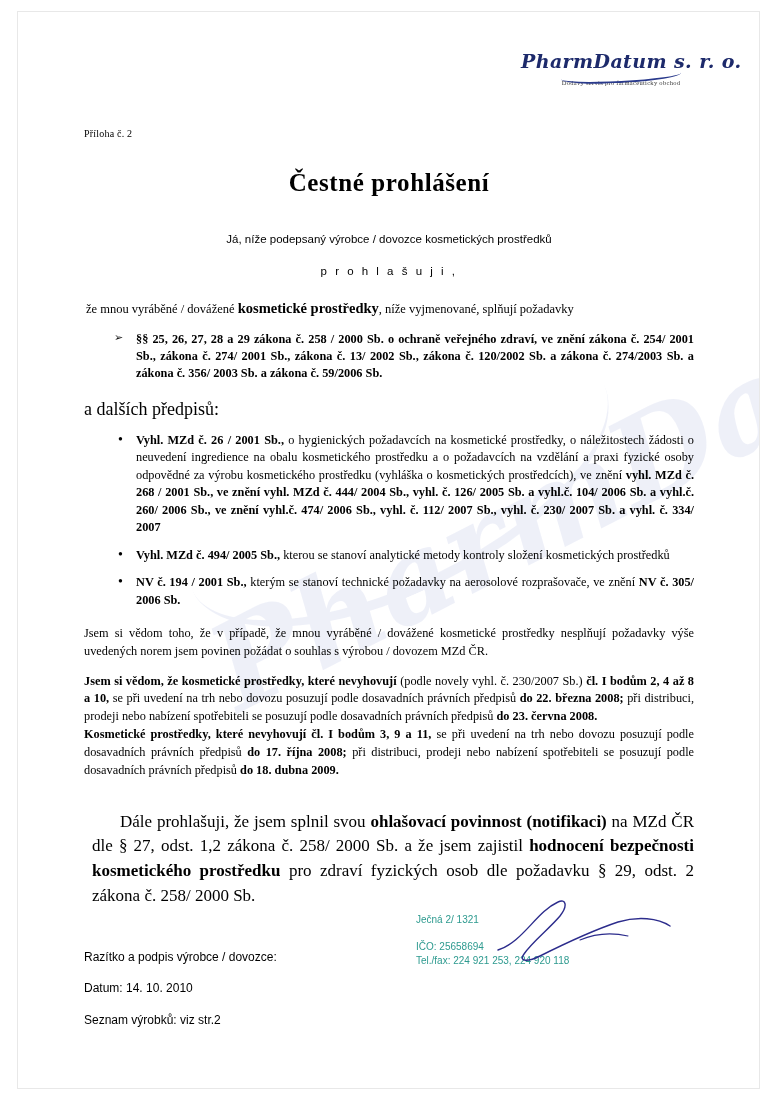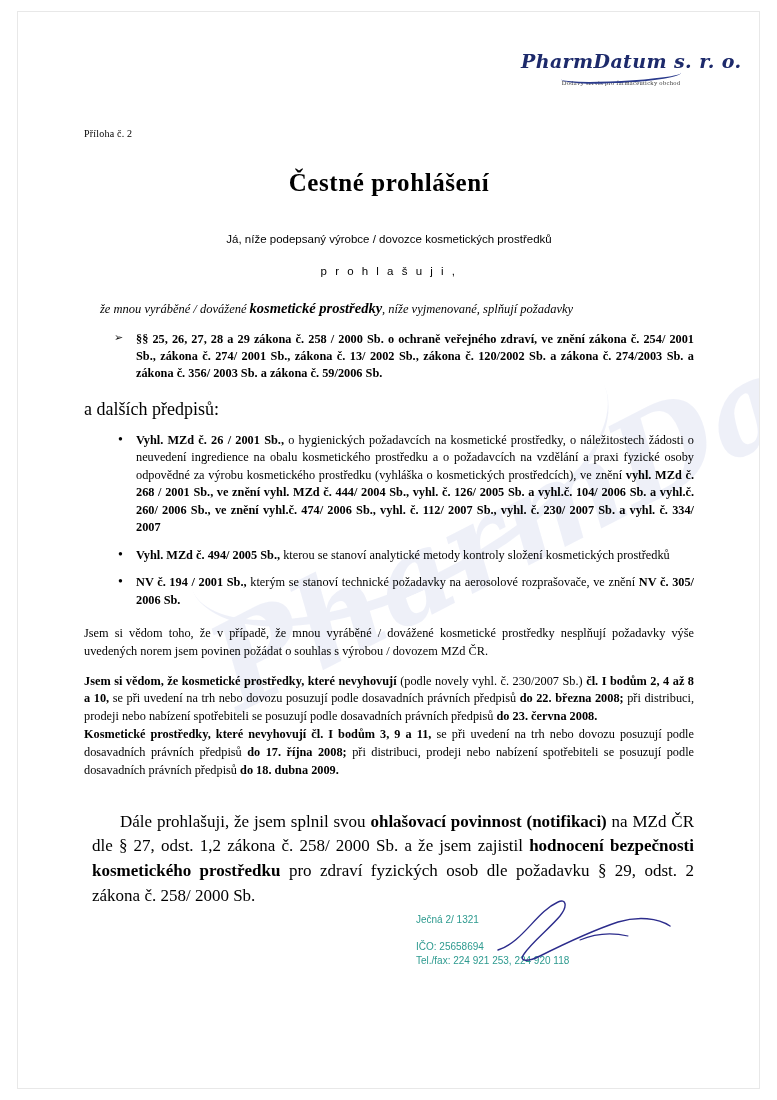--- a/index.html
+++ b/index.html
@@ -129,24 +129,23 @@
   }
   .declare {
     text-align: center;
     font-family: "Liberation Sans", sans-serif;
     font-size: 11.5px;
     letter-spacing: 2.5px;
     margin: 20px 0 0 0;
   }
   .lead {
     font-size: 12.5px;
-    margin: 22px 0 0 16px;
+    margin: 22px 0 0 2px;
     text-align: justify;
     line-height: 1.35;
-    font-style: italic;
   }
   .lead .big-bold {
     font-weight: bold;
     font-size: 14.5px;
   }
 
   ul.bullets, ul.arrows {
     margin: 12px 0 0 0;
     padding: 0 0 0 30px;
     list-style: none;
@@ -289,20 +288,25 @@
         <li><b>Vyhl. MZd č. 494/ 2005 Sb.,</b><span> kterou se stanoví analytické metody kontroly složení kosmetických prostředků</span><b></b></li>
         <li><b>NV č. 194 / 2001 Sb.,</b><span> kterým se stanoví technické požadavky na aerosolové rozprašovače, ve znění </span><b>NV č. 305/ 2006 Sb.</b></li>
       </ul>
 
       <p class="para">Jsem si vědom toho, že v případě, že mnou vyráběné / dovážené kosmetické prostředky nesplňují požadavky výše uvedených norem jsem povinen požádat o souhlas s výrobou / dovozem MZd ČR.</p>
 
       <p class="para tight"><b>Jsem si vědom, že  kosmetické prostředky, které nevyhovují</b><span> (podle novely vyhl. č. 230/2007 Sb.) </span><b>čl. I bodům 2, 4 až 8 a 10,</b><span> se při uvedení na trh nebo dovozu posuzují podle dosavadních právních předpisů </span><b>do 22. března 2008;</b><span> při distribuci, prodeji nebo nabízení spotřebiteli se posuzují podle dosavadních právních předpisů </span><b>do 23. června 2008.</b><br><b>Kosmetické prostředky, které nevyhovují čl. I bodům 3, 9 a 11,</b><span> se při uvedení na trh nebo dovozu posuzují podle dosavadních právních předpisů </span><b>do 17. října 2008;</b><span> při distribuci, prodeji nebo nabízení spotřebiteli se posuzují podle dosavadních právních předpisů </span><b>do 18. dubna 2009.</b></p>
 
       <p class="further"><span>Dále prohlašuji, že jsem splnil svou </span><b>ohlašovací povinnost  (notifikaci)</b><span> na MZd ČR dle § 27, odst. 1,2 zákona č. 258/ 2000 Sb. a že jsem zajistil </span><b>hodnocení bezpečnosti kosmetického prostředku</b><span> pro zdraví fyzických osob dle požadavku § 29, odst. 2 zákona č. 258/ 2000 Sb.</span></p>
 
+      <div class="sig-block">
+        <div>Razítko a podpis výrobce / dovozce:</div>
+        <div>Datum: 14. 10. 2010</div>
+        <div>Seznam výrobků: viz str.2</div>
+      </div>
 
     </div>
 
     <div class="stamp">
       <div class="stamp-line2">Ječná 2/ 1321</div>
       <div class="stamp-line3">IČO: 25658694</div>
       <div class="stamp-line4">Tel./fax: 224 921 253, 224 920 118</div>
     </div>
 
     <svg class="signature" viewBox="0 0 190 80">

